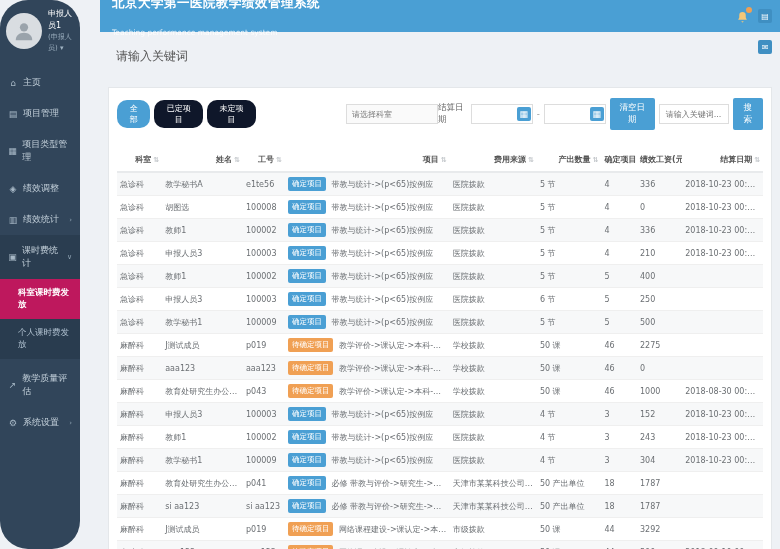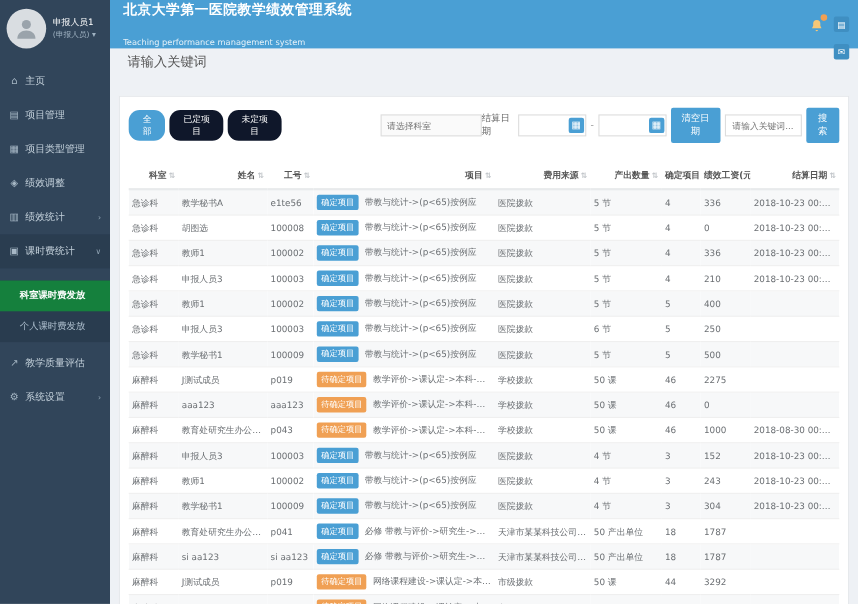--- a/index.html
+++ b/index.html
@@ -1,39 +1,39 @@
 <!DOCTYPE html>
 <html><head>
 <meta charset="utf-8">
 <style>
   * { margin:0; padding:0; box-sizing:border-box; }
   html,body { width:780px; height:549px; overflow:hidden;
     font-family:"DejaVu Sans","Liberation Sans",sans-serif; background:#eef1f5; }
   .app { position:relative; width:780px; height:549px; }
 
   
-  .sidebar { position:absolute; left:0; top:0; bottom:0; width:100px;
-    background:#31455a; z-index:5; }
+  .sidebar { position:absolute; left:0; top:0; bottom:0; width:80px;
+    background:#31455a; z-index:5;border-radius:28px; }
   .user-panel { padding:8px 6px 10px 6px; display:flex; align-items:center; gap:6px; }
   .avatar { width:36px; height:36px; border-radius:50%; background:#d9dde1;
     display:flex; align-items:center; justify-content:center; flex:0 0 auto; }
   .user-meta { color:#fff; font-size:8px; line-height:1.5; }
   .user-role { color:#9fb2c2; font-size:7px; }
   .menu { list-style:none; margin-top:4px; }
   .menu-item { display:flex; align-items:center; gap:5px; padding:9px 8px;
     color:#c3d0da; font-size:9px; cursor:pointer; }
   .menu-item .micon { font-size:9px; width:10px; text-align:center; color:#a7b8c6; }
   .menu-item .chev { margin-left:auto; font-size:7px; color:#8fa3b3; }
   .menu-item.expanded { background:#2a3d50; }
   .submenu { background:#293c4f; }
   .subitem { padding:8px 6px 8px 18px; font-size:8.5px; color:#b0c1d0; cursor:pointer; }
-  .subitem.active { background:#15803d; color:#fff; font-weight:bold;margin-top:11px; }
+  .subitem.active { background:#be185d; color:#fff; font-weight:bold; }
 
   
-  .header { position:absolute; left:100px; top:0; right:0; height:44px;
+  .header { position:absolute; left:100px; top:0; right:0; height:32px;
     background:#4a9fd4; color:#fff; display:flex; align-items:center;
     padding:0 8px 0 12px; z-index:4;gap:48px; }
   .htitle { font-size:12.5px; font-weight:bold; letter-spacing:0.5px; }
   .hsub { font-size:7.5px; color:rgba(255,255,255,0.85); margin-top:16px; }
   .header-icons { margin-left:auto; display:flex; align-items:center; gap:8px; }
   .bell-wrap { position:relative; width:14px; height:14px; }
   .badge-dot { position:absolute; top:-2px; right:-2px; width:6px; height:6px;
     border-radius:50%; background:#f0a054; }
   .sq-btn { width:14px; height:14px; background:#3f8fc2; color:#fff;
     font-size:8px; display:flex; align-items:center; justify-content:center;

